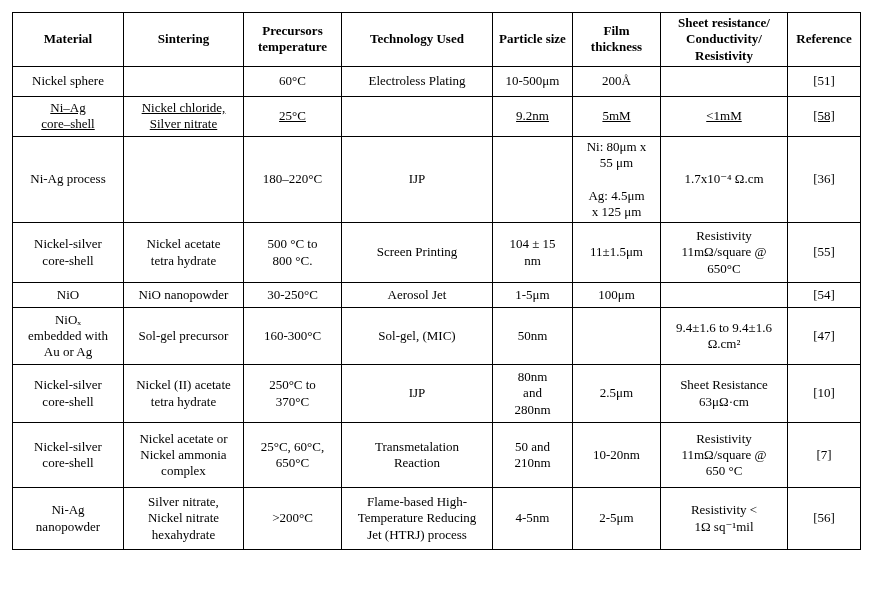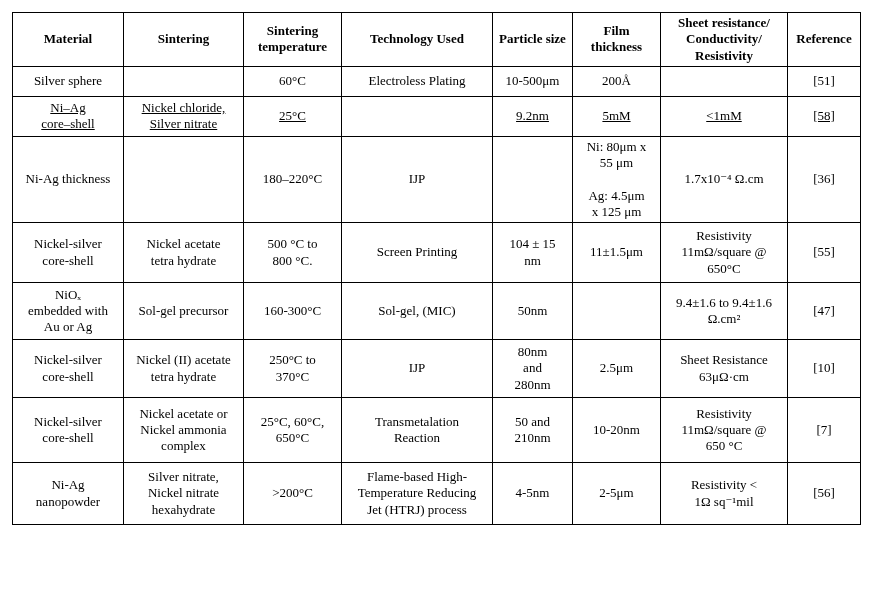--- a/index.html
+++ b/index.html
@@ -62,68 +62,78 @@
         <col class="c3">
       <col class="c4">
         <col class="c5">
         <col class="c6">
         <col class="c7">
     </colgroup>
     <thead>
       <tr id="header-row" style="height: 53px;">
           <th>Material</th>
           <th>Sintering</th>
-          <th>Sintering temperature</th>
+          <th>Precursors temperature</th>
           <th>Technology Used</th>
           <th>Particle size</th>
           <th>Film thickness</th>
           <th>Sheet resistance/ Conductivity/ Resistivity</th>
           <th>Reference</th>
         </tr>
     </thead>
     <tbody id="table-body">
         <tr style="height: 30px;">
-          <td>Silver sphere</td>
+          <td>Nickel sphere</td>
           <td></td>
           <td>60°C</td>
           <td>Electroless Plating</td>
           <td>10-500μm</td>
           <td>200Å</td>
           <td></td>
           <td>[51]</td>
         </tr>
         <tr style="height: 40px; text-decoration: underline;">
           <td>Ni–Ag<br>core–shell</td>
           <td>Nickel chloride,<br>Silver nitrate</td>
           <td>25°C</td>
           <td></td>
           <td>9.2nm</td>
           <td>5mM</td>
           <td>&lt;1mM</td>
           <td>[58]</td>
         </tr>
         <tr style="height: 75px;">
-          <td>Ni-Ag thickness</td>
+          <td>Ni-Ag process</td>
           <td></td>
           <td>180–220°C</td>
           <td>IJP</td>
           <td></td>
           <td>Ni: 80μm x<br>55 μm<br><br>Ag: 4.5μm<br>x 125 μm</td>
           <td>1.7x10⁻⁴ Ω.cm</td>
           <td>[36]</td>
         </tr>
         <tr style="height: 60px;">
           <td>Nickel-silver<br>core-shell</td>
           <td>Nickel acetate<br>tetra hydrate</td>
           <td>500 °C to<br>800 °C.</td>
           <td>Screen Printing</td>
           <td>104 ± 15<br>nm</td>
           <td>11±1.5μm</td>
           <td>Resistivity<br>11mΩ/square @<br>650°C</td>
           <td>[55]</td>
+        </tr>
+        <tr style="height: 25px;">
+          <td>NiO</td>
+          <td>NiO nanopowder</td>
+          <td>30-250°C</td>
+          <td>Aerosol Jet</td>
+          <td>1-5μm</td>
+          <td>100μm</td>
+          <td></td>
+          <td>[54]</td>
         </tr>
         <tr style="height: 57px;">
           <td>NiOₓ<br>embedded with<br>Au or Ag</td>
           <td>Sol-gel precursor</td>
           <td>160-300°C</td>
           <td>Sol-gel, (MIC)</td>
           <td>50nm</td>
           <td></td>
           <td>9.4±1.6 to 9.4±1.6<br>Ω.cm²</td>
           <td>[47]</td>

